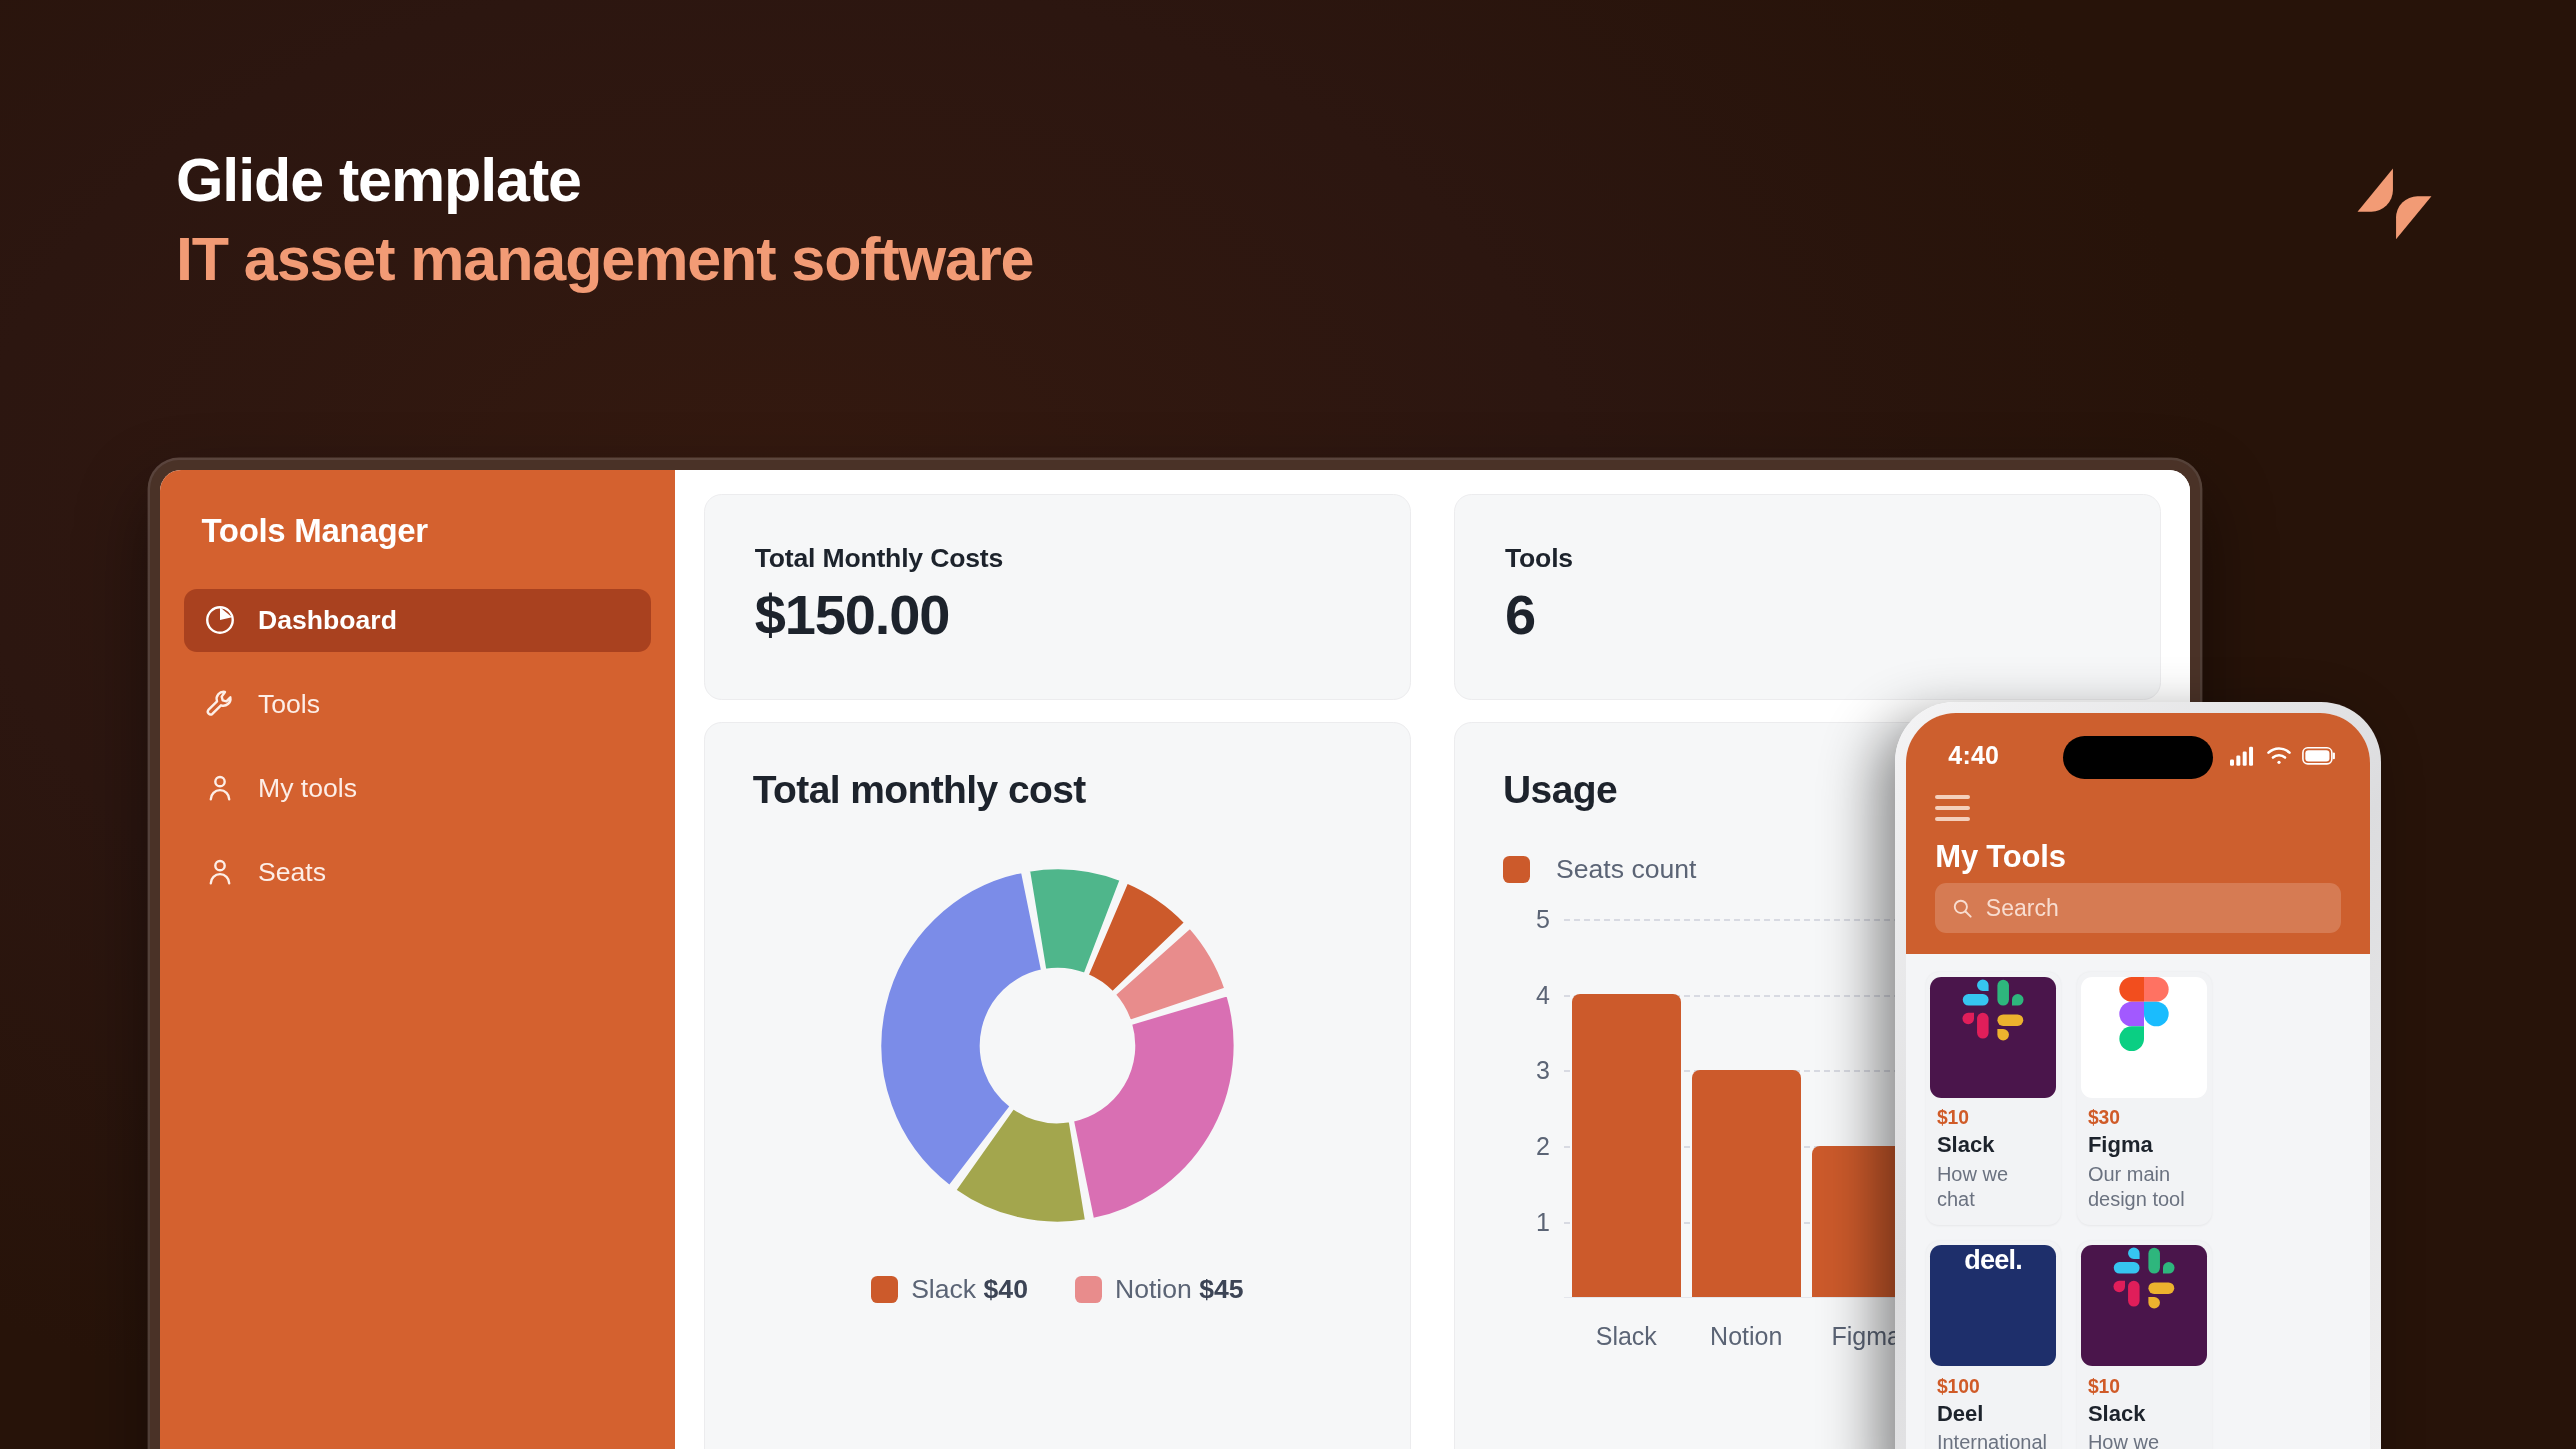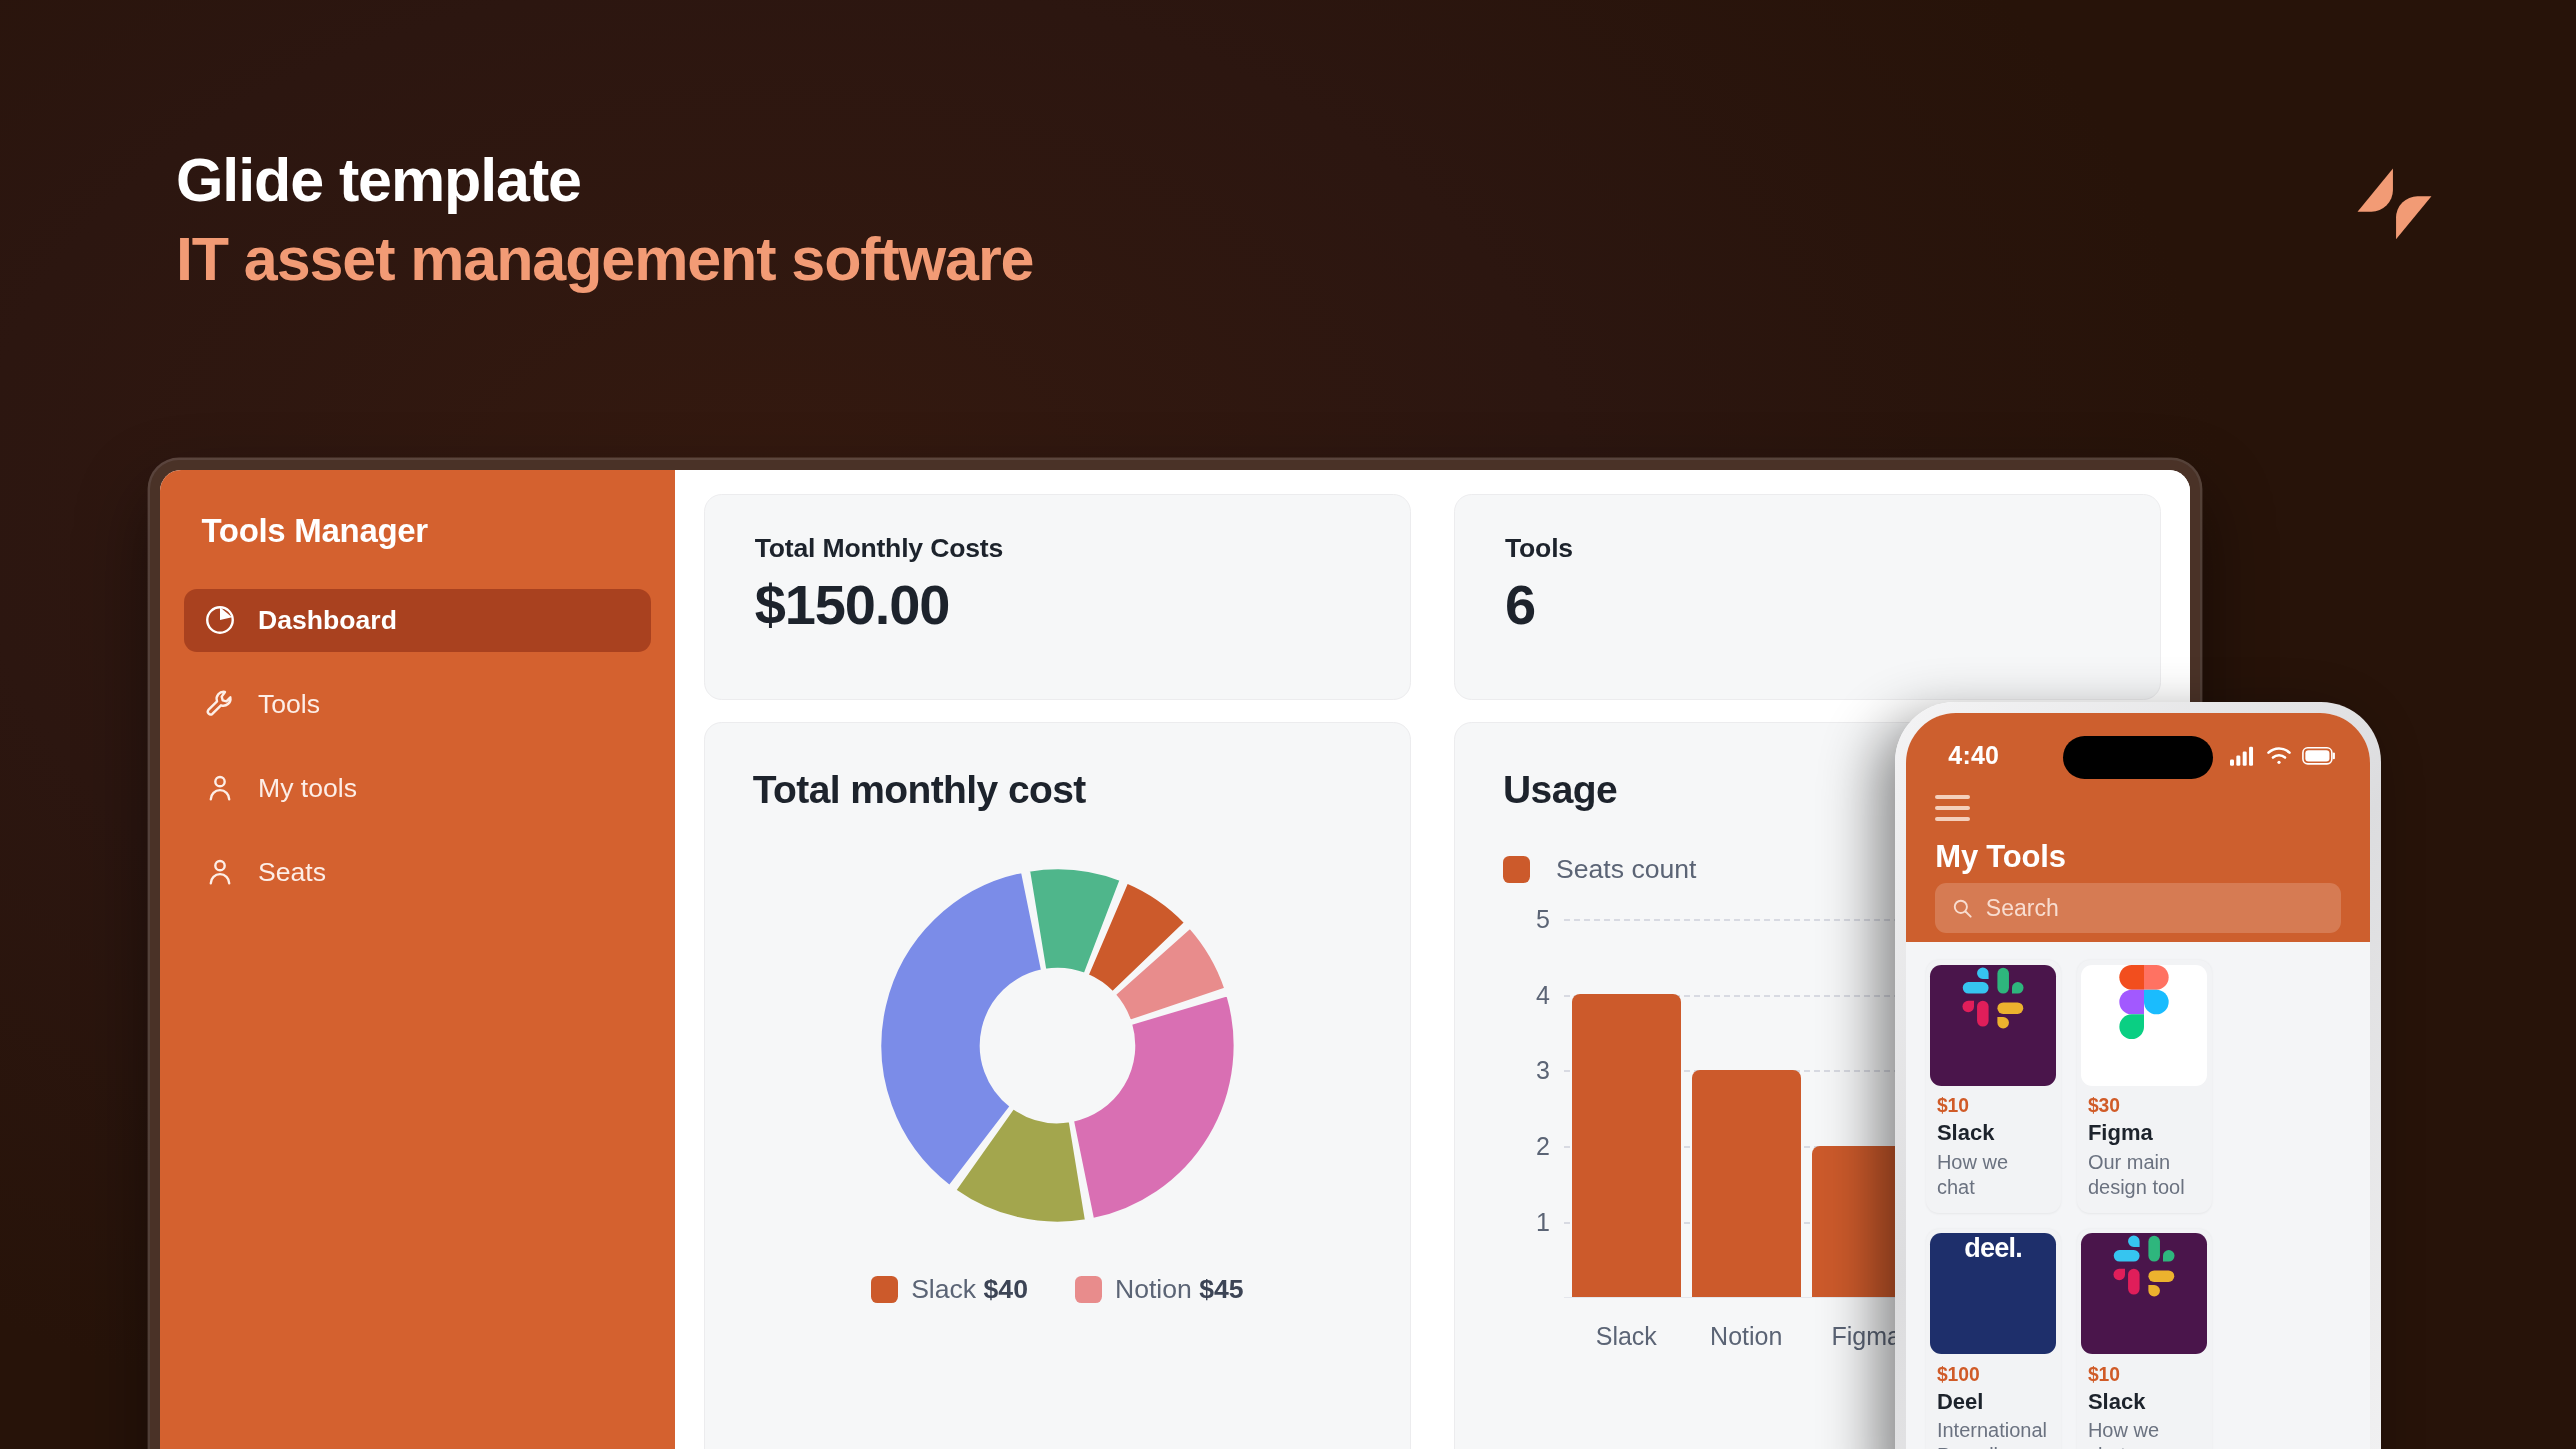--- a/index.html
+++ b/index.html
@@ -76,21 +76,21 @@
     padding: 24px 29px 0 29px;
     display: flex; flex-direction: column; gap: 22.5px;
     overflow: hidden;
   }
   .row { display: flex; gap: 43px; }
   .card {
     background: #f6f7f8;
     border: 0.8px solid #ececee;
     border-radius: 17.7px;
   }
-  .stat-card { flex: 1; height: 206px; padding: 38px 50px; }
+  .stat-card { flex: 1; height: 206px; padding: 48px 50px; }
   .stat-label { font-size: 26.6px; font-weight: 700; color: #1d232c; letter-spacing: -0.2px; }
   .stat-value { font-size: 56px; font-weight: 700; color: #1d232c; letter-spacing: -1.1px; margin-top: 8px; }
 
   .chart-card { flex: 1; padding: 45px 48px 0 48px; height: 805px; position: relative; overflow: hidden; }
   .chart-title { font-size: 39px; font-weight: 700; color: #1d232c; letter-spacing: -0.6px; }
 
   
   .donut-wrap { display: flex; justify-content: center; margin-top: 32px; }
   .donut { width: 403px; height: 403px; }
   .pie-legend {
@@ -136,21 +136,21 @@
     padding: 11.3px;
     box-shadow: -17.7px 17.7px 56px rgba(0,0,0,.45);
   }
   .phone-screen {
     width: 100%; height: 100%;
     background: #f4f5f7;
     border-radius: 50px;
     overflow: hidden;
     position: relative;
   }
-  .phone-top { background: #cd5f2e; padding: 21px 29px 9px 29px; }
+  .phone-top { background: #cd5f2e; padding: 21px 29px 21px 29px; }
   .status-bar { display: flex; align-items: center; justify-content: space-between; height: 43px; position: relative; }
   .status-time { color:#fff; font-size: 25px; font-weight: 700; letter-spacing: 0.2px; padding-left: 13px; }
   .island { position: absolute; left: 50%; top: 1.6px; transform: translateX(-50%); width: 150px; height: 43px; background: #000; border-radius: 22.5px; }
   .status-icons { display: flex; align-items: center; gap: 9.7px; padding-right: 4.8px; }
   .hamburger { margin-top: 17.7px; width: 35px; }
   .hamburger span { display: block; height: 4px; background: #f4cfbb; border-radius: 2.4px; margin-bottom: 7.2px; }
   .phone-title { color: #fff; font-size: 31px; font-weight: 700; margin-top: 17.7px; letter-spacing: -0.2px; }
   .search-box {
     margin-top: 8px; height: 50px; border-radius: 11.3px;
     background: rgba(255,255,255,.18);

